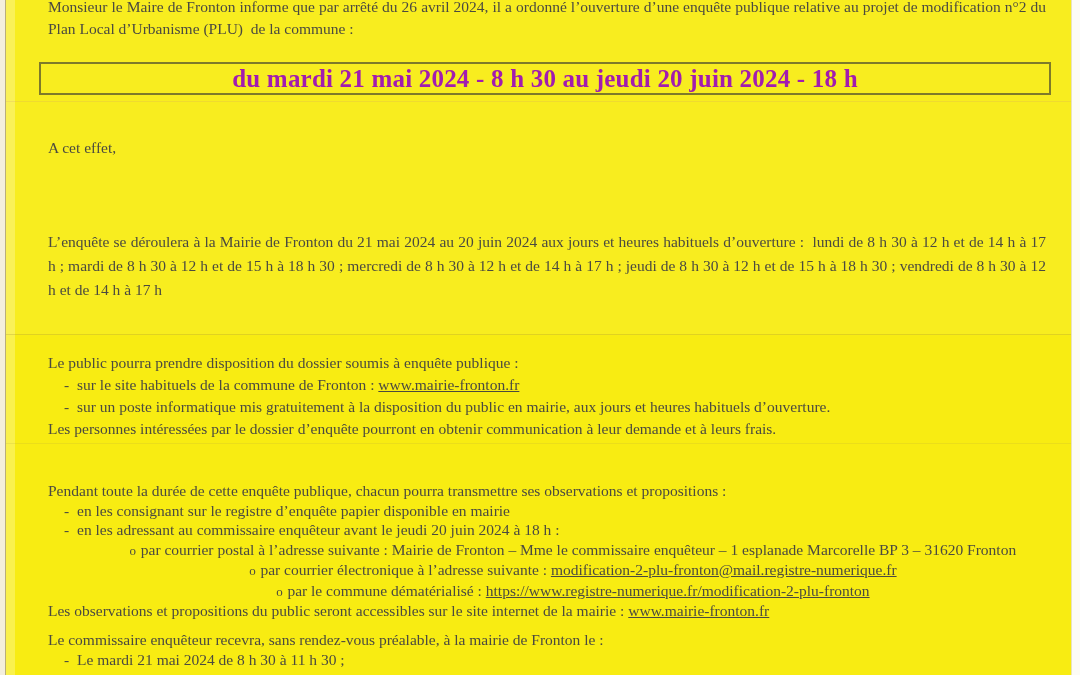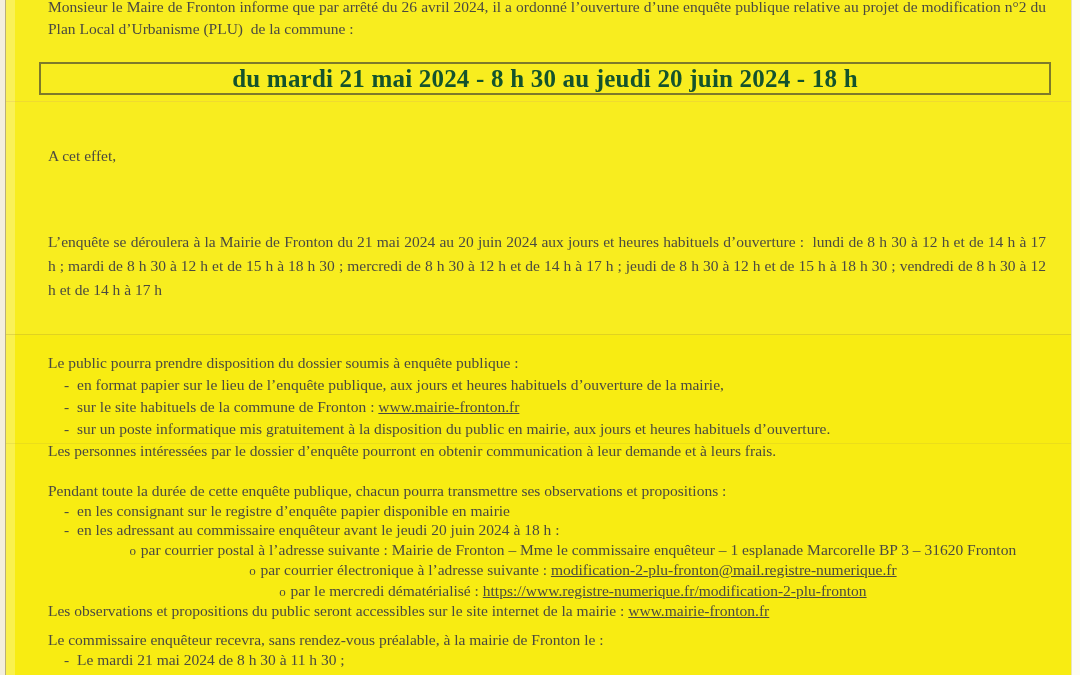--- a/index.html
+++ b/index.html
@@ -20,23 +20,23 @@
   .seam-3{top:443px;background:rgba(170,150,70,0.16);}
 
   .content{position:absolute;left:42px;right:26px;top:0;bottom:0;font-size:15.5px;line-height:22px;z-index:2;}
   .blk{position:absolute;width:100%;}
   .para{margin:0;text-align:justify;white-space:pre-wrap;}
   .b-intro{top:-4px;}
   .banner{
     position:absolute;top:62px;left:-9px;width:1008px;height:29px;
     border:2px solid rgba(95,92,45,0.8);
     display:flex;align-items:center;justify-content:center;
-    font-weight:bold;font-size:25px;color:#14532d;letter-spacing:.2px;white-space:nowrap;
+    font-weight:bold;font-size:25px;color:#a21caf;letter-spacing:.2px;white-space:nowrap;
   }
-  .b-effect{top:145px;}
+  .b-effect{top:137px;}
   .b-comm{top:167px;line-height:23px;}
   .b-sched{top:230px;line-height:24px;}
   .b-consult{top:352px;}
   .b-observ{top:481px;line-height:19.5px;}
   .b-recep{top:630px;line-height:20px;}
   .line{white-space:pre-wrap;}
   .li1{padding-left:16px;}
   .li2{padding-left:47px;text-align:center;}
   .bullet{display:inline-block;width:13px;}
   .bullet2{display:inline-block;width:16px;font-size:13px;}
@@ -62,33 +62,32 @@
         <span>du mardi 21 mai 2024 - 8 h 30 au jeudi 20 juin 2024 - 18 h</span>
       </div>
 
       <p class="blk para b-effect">A cet effet,</p>
 
 
       <p class="blk para b-sched">L’enquête se déroulera à la Mairie de Fronton du 21 mai 2024 au 20 juin 2024 aux jours et heures habituels d’ouverture :  lundi de 8 h 30 à 12 h et de 14 h à 17 h ; mardi de 8 h 30 à 12 h et de 15 h à 18 h 30 ; mercredi de 8 h 30 à 12 h et de 14 h à 17 h ; jeudi de 8 h 30 à 12 h et de 15 h à 18 h 30 ; vendredi de 8 h 30 à 12 h et de 14 h à 17 h</p>
 
       <div class="blk b-consult">
         <div class="line">Le public pourra prendre disposition du dossier soumis à enquête publique :</div>
-        <div class="line li1"><span class="bullet">-</span><span>en format papier sur le lieu de l’enquête publique, aux jours et heures habituels d’ouverture de la mairie,</span></div>
         <div class="line li1"><span class="bullet">-</span><span>sur le site habituels de la commune de Fronton : </span><span class="lnk">www.mairie-fronton.fr</span></div>
         <div class="line li1"><span class="bullet">-</span><span>sur un poste informatique mis gratuitement à la disposition du public en mairie, aux jours et heures habituels d’ouverture.</span></div>
         <div class="line">Les personnes intéressées par le dossier d’enquête pourront en obtenir communication à leur demande et à leurs frais.</div>
       </div>
 
       <div class="blk b-observ">
         <div class="line">Pendant toute la durée de cette enquête publique, chacun pourra transmettre ses observations et propositions :</div>
         <div class="line li1"><span class="bullet">-</span><span>en les consignant sur le registre d’enquête papier disponible en mairie</span></div>
         <div class="line li1"><span class="bullet">-</span><span>en les adressant au commissaire enquêteur avant le jeudi 20 juin 2024 à 18 h :</span></div>
         <div class="line li2"><span class="bullet2">o</span><span>par courrier postal à l’adresse suivante : Mairie de Fronton – Mme le commissaire enquêteur – 1 esplanade Marcorelle BP 3 – 31620 Fronton</span></div>
         <div class="line li2"><span class="bullet2">o</span><span>par courrier électronique à l’adresse suivante : </span><span class="lnk">modification-2-plu-fronton@mail.registre-numerique.fr</span></div>
-        <div class="line li2"><span class="bullet2">o</span><span>par le mercredi dématérialisé : </span><span class="lnk">https://www.registre-numerique.fr/modification-2-plu-fronton</span></div>
+        <div class="line li2"><span class="bullet2">o</span><span>par le commune dématérialisé : </span><span class="lnk">https://www.registre-numerique.fr/modification-2-plu-fronton</span></div>
         <div class="line"><span>Les observations et propositions du public seront accessibles sur le site internet de la mairie : </span><span class="lnk">www.mairie-fronton.fr</span></div>
       </div>
 
       <div class="blk b-recep">
         <div class="line">Le commissaire enquêteur recevra, sans rendez-vous préalable, à la mairie de Fronton le :</div>
         <div class="line li1"><span class="bullet">-</span><span>Le mardi 21 mai 2024 de 8 h 30 à 11 h 30 ;</span></div>
         <div class="line li1"><span class="bullet">-</span><span>Le mercredi 5 juin 2024 de 14 h à 17 h ;</span></div>
       </div>
 
     </div>

